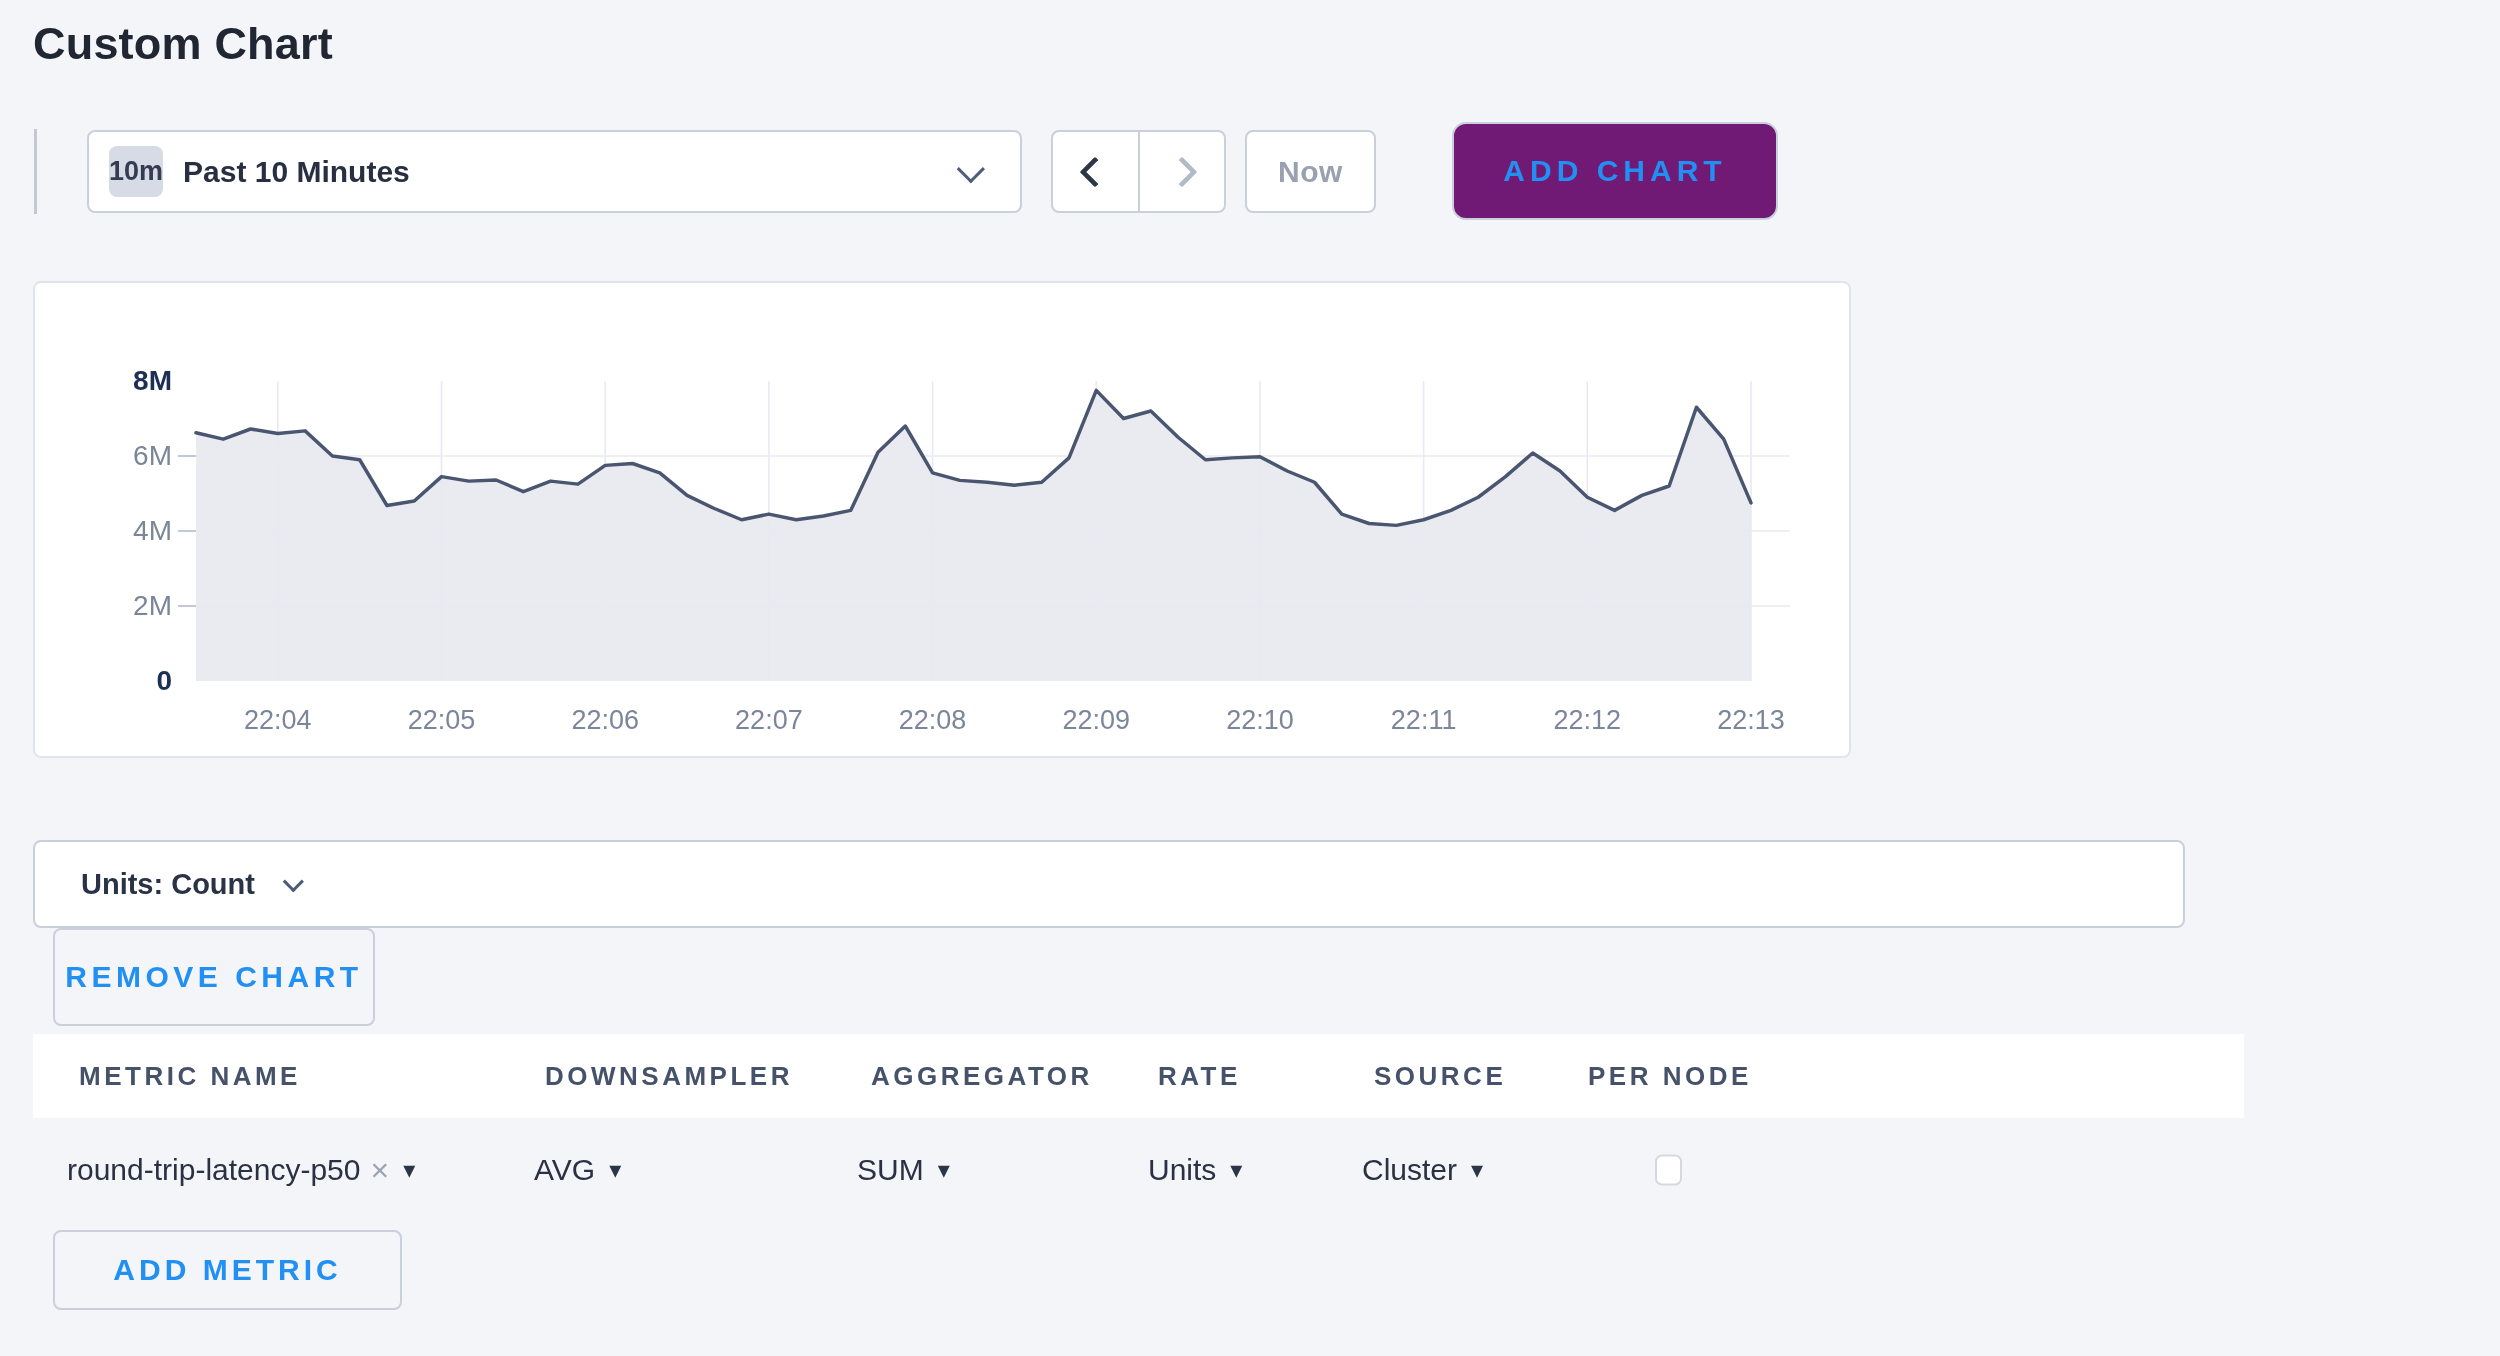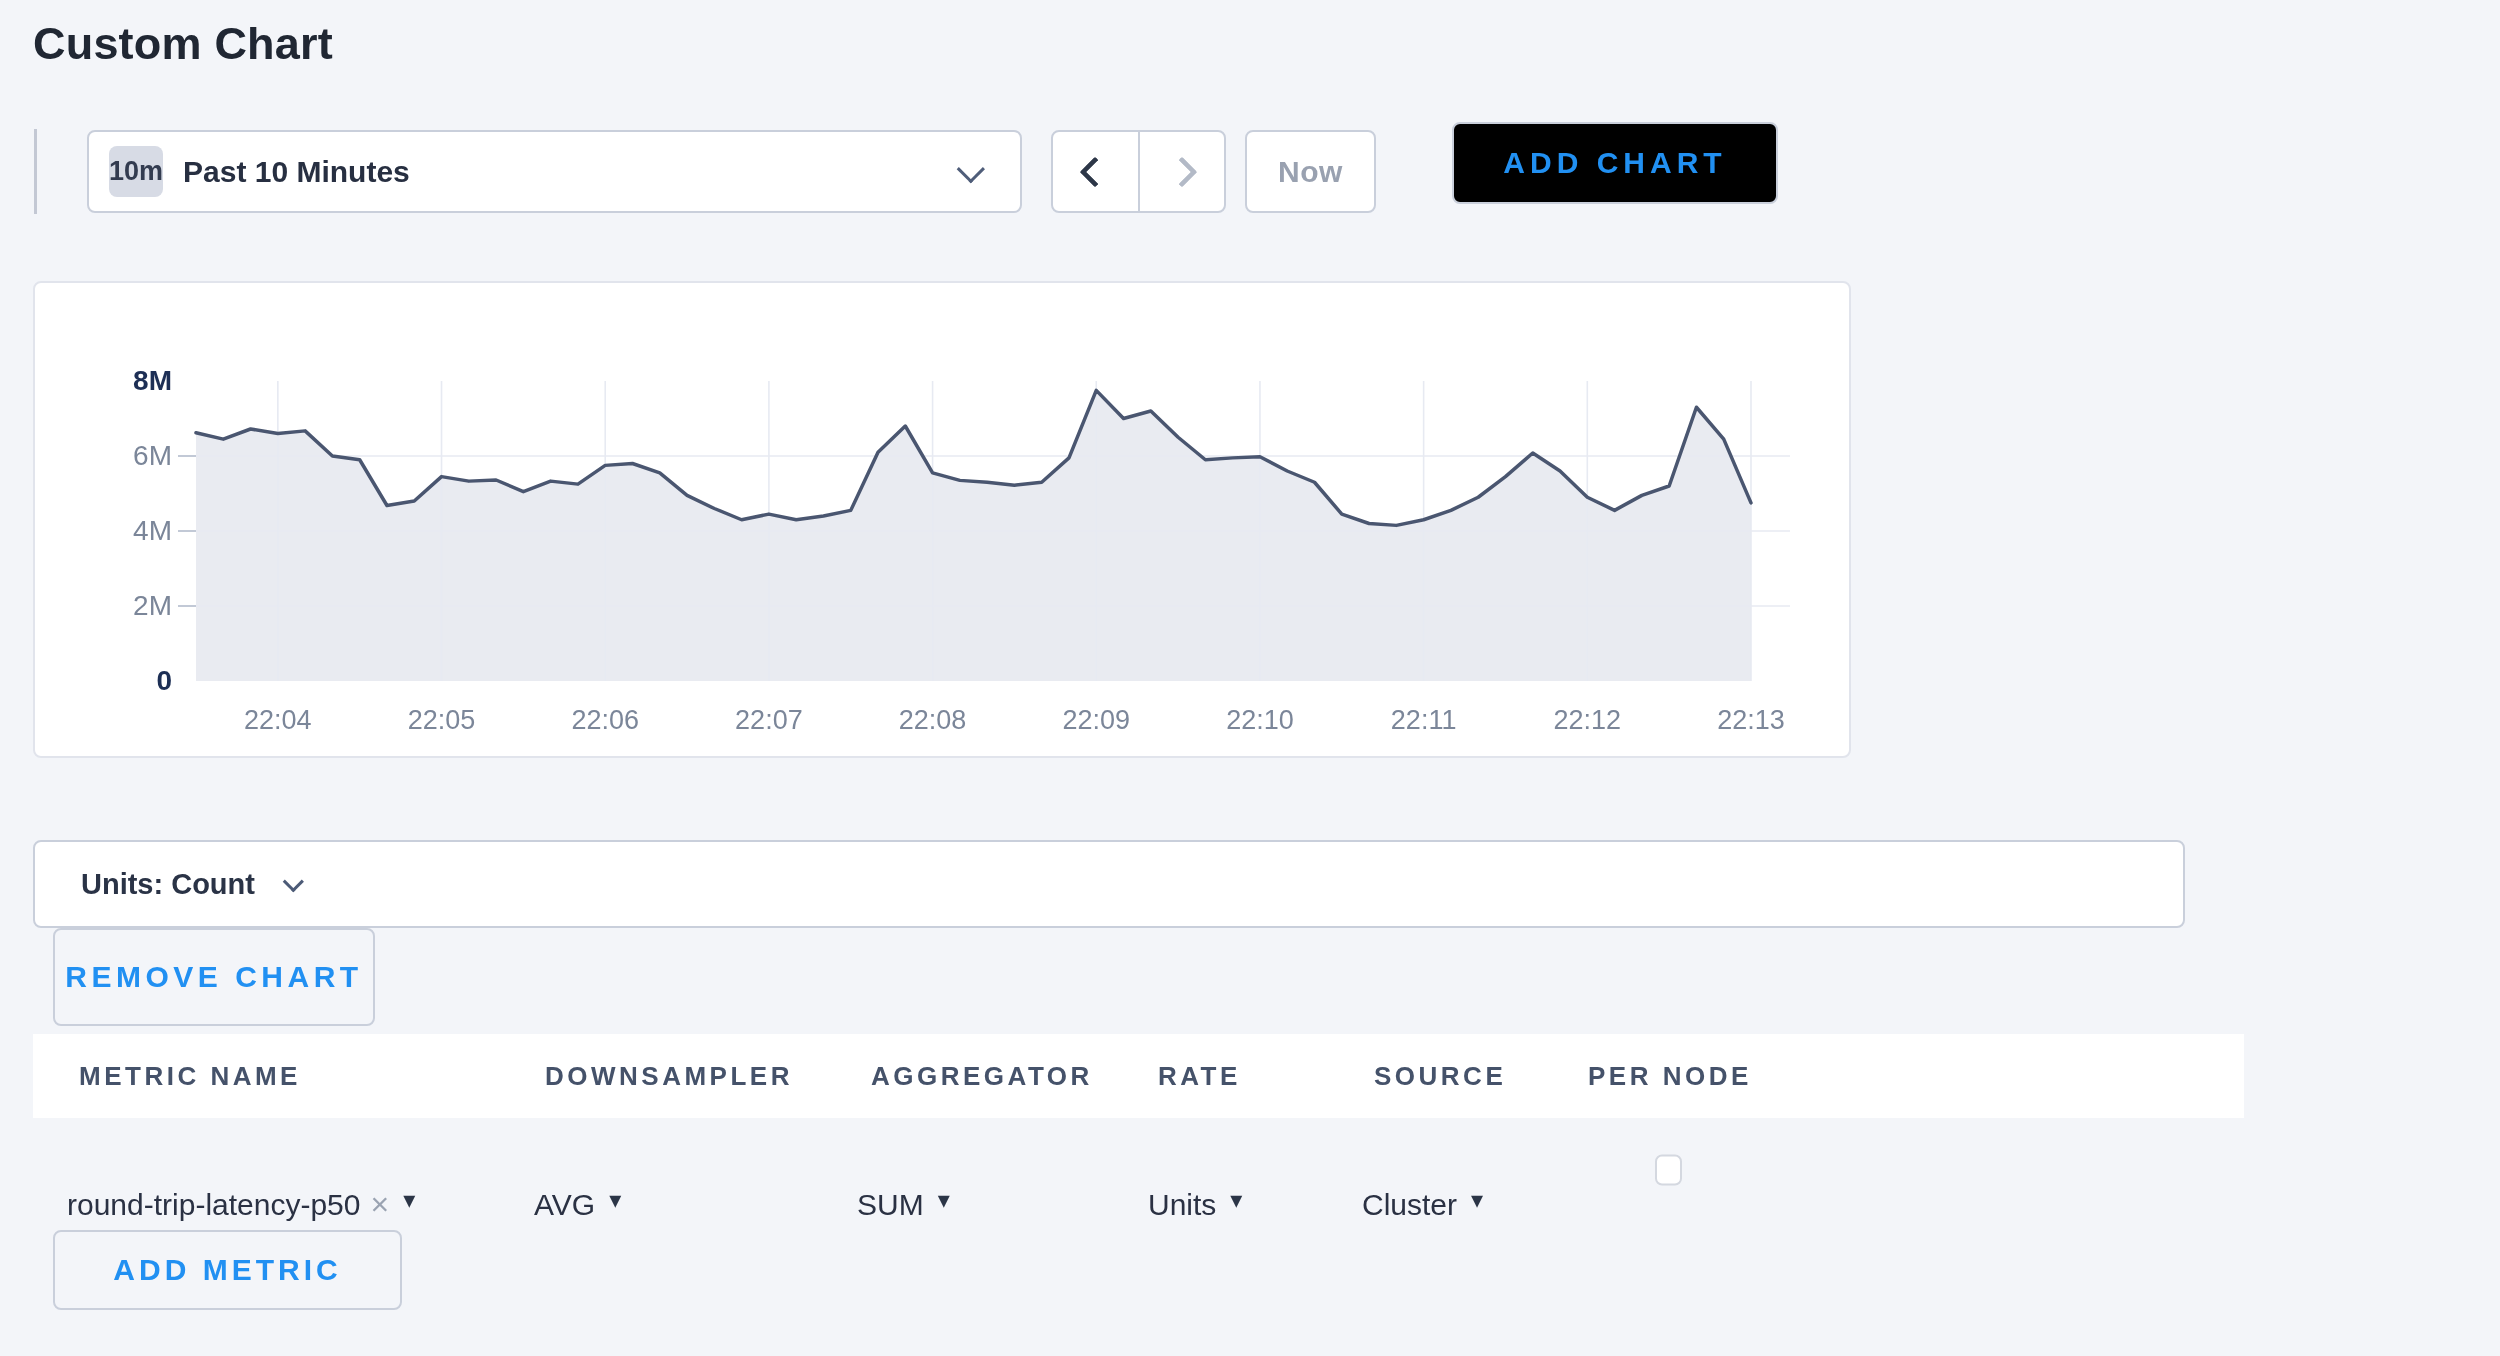--- a/index.html
+++ b/index.html
@@ -78,22 +78,23 @@
     letter-spacing: 0.5px; cursor: pointer;
   }
   .blue-btn {
     display: flex; align-items: center; justify-content: center;
     font-size: 30px; font-weight: 700; color: #2190f2;
     letter-spacing: 5px; cursor: pointer;
     border: 2px solid #c9cfdb; border-radius: 8px;
     background: transparent;
   }
   #add-chart-button {
-    left: 1452px; top: 122px; width: 326px; height: 82px;
-    background: #000000;
+    left: 1452px; top: 122px; width: 326px; height: 98px;
+    background: #701a75;
+    border-radius: 14px;
   }
 
   
   #chart-card {
     left: 33px; top: 281px; width: 1818px; height: 477px;
     background: #ffffff;
     border: 2px solid #e1e4ec;
     border-radius: 8px;
   }
   #chart-svg { position: absolute; left: -2px; top: -2px; }
@@ -121,22 +122,22 @@
     display: block;
   }
   .col-head {
     position: absolute; top: 50%; transform: translateY(-50%);
     font-size: 26px; font-weight: 700; color: #45526a; letter-spacing: 3.5px;
     white-space: nowrap;
   }
   #metric-row { left: 33px; top: 1122px; width: 2211px; height: 96px; }
   .row-item {
     position: absolute; top: 50%; transform: translateY(-50%);
-    display: flex; white-space: nowrap;
-    font-size: 30px; color: #2a3143; cursor: pointer; margin-top: 35px;
+    display: flex; align-items: center; white-space: nowrap;
+    font-size: 30px; color: #2a3143; cursor: pointer;
   }
   .caret { margin-left: 14px; font-size: 24px; color: #2b3547; line-height: 1; }
   .caret::before { content: "▾"; }
   .remove-x { margin-left: 10px; font-size: 32px; color: #9aa3b2; line-height: 1; cursor: pointer; }
   .remove-x::before { content: "×"; }
   #per-node-checkbox {
     position: absolute; left: 1622px; top: 50%; transform: translateY(-50%);
     width: 27px; height: 31px;
     background: #ffffff; border: 2px solid #d4d8e0; border-radius: 7px;
     cursor: pointer;

